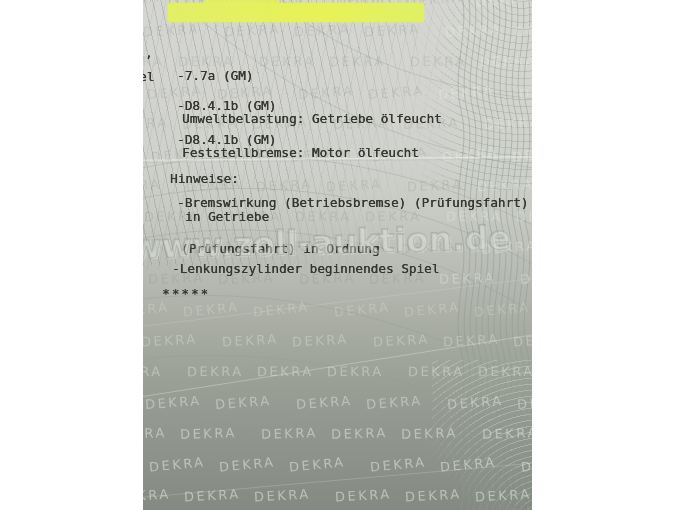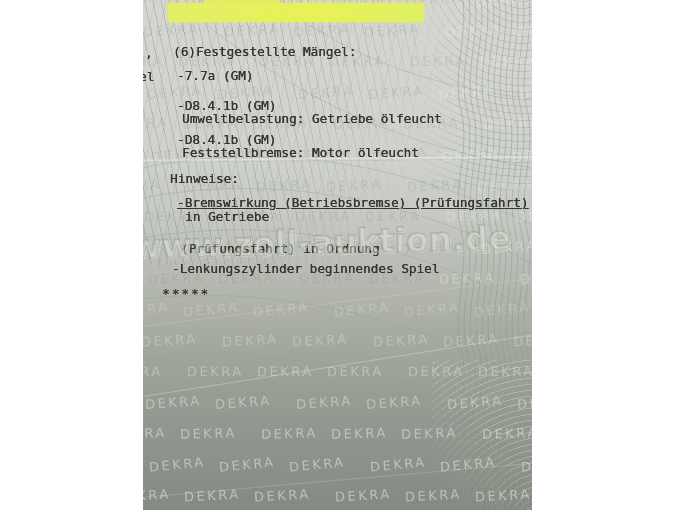--- a/index.html
+++ b/index.html
@@ -204,31 +204,30 @@
 
     <div class="crease" id="crease-h"></div>
     <div class="crease crease-d" style="left:-20px;top:300px;width:460px;transform:rotate(-7deg);opacity:.55;"></div>
     <div class="crease crease-d" style="left:-20px;top:362px;width:470px;transform:rotate(-9deg);"></div>
     <div class="crease crease-d" style="left:0;top:478px;width:430px;transform:rotate(-5deg);opacity:.6;"></div>
 
     <div id="highlight-sliver"></div>
     <div id="highlight-bar"></div>
 
     <div class="tline" style="left:2px;top:46px;">,</div>
-    <div class="tline" style="left:30px;top:45px;">(6)Festgestellte Mängel:</div>
     <div class="tline" style="left:-4px;top:70px;">el</div>
 
     <div class="tline" style="left:34px;top:69px;">-7.7a (GM)</div>
     <div class="tline" style="left:34px;top:99px;">-D8.4.1b (GM)</div>
     <div class="tline" style="left:39px;top:112px;">Umweltbelastung: Getriebe ölfeucht</div>
     <div class="tline" style="left:34px;top:133px;">-D8.4.1b (GM)</div>
     <div class="tline" style="left:39px;top:146px;">Feststellbremse: Motor ölfeucht</div>
 
     <div class="tline" style="left:27px;top:172px;">Hinweise:</div>
-    <div class="tline" style="left:34px;top:196px;text-decoration:underline;">-Bremswirkung (Betriebsbremse) (Prüfungsfahrt)</div>
+    <div class="tline" style="left:34px;top:196px;">-Bremswirkung (Betriebsbremse) (Prüfungsfahrt)</div>
     <div class="tline" style="left:42px;top:210px;">in Getriebe</div>
     <div class="tline" style="left:29px;top:262px;">-Lenkungszylinder beginnendes Spiel</div>
     <div class="tline" style="left:38px;top:242px;">(Prüfungsfahrt) in Ordnung</div>
 
     <div class="tline" style="left:19px;top:287px;letter-spacing:2px;">*****</div>
 
     <div id="site-watermark">www.zoll-auktion.de</div>
   </div>
 </div>
 

